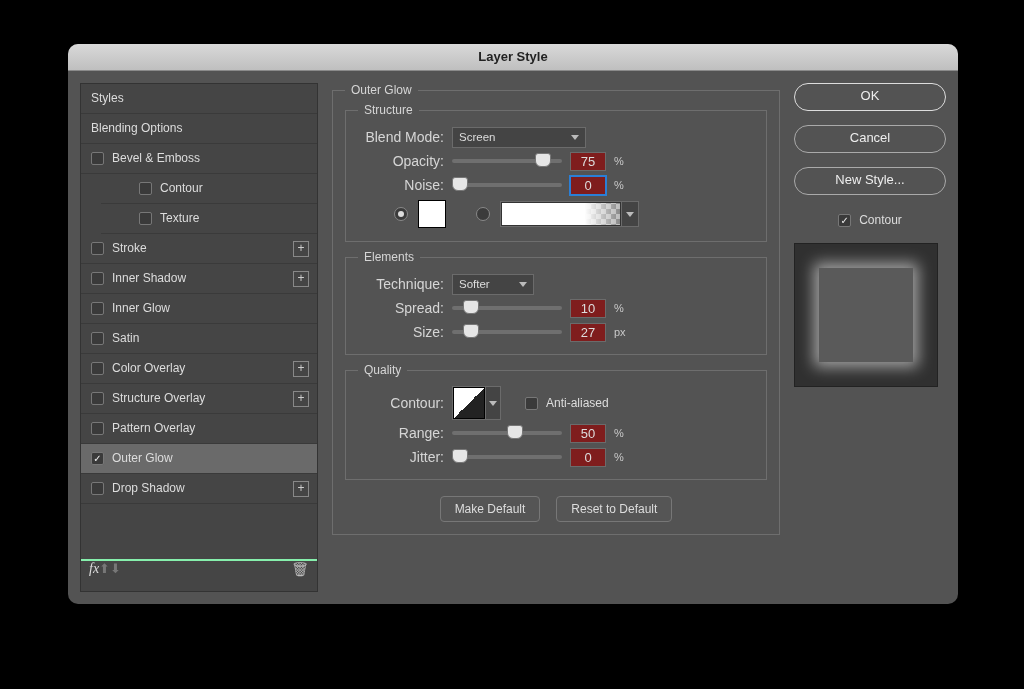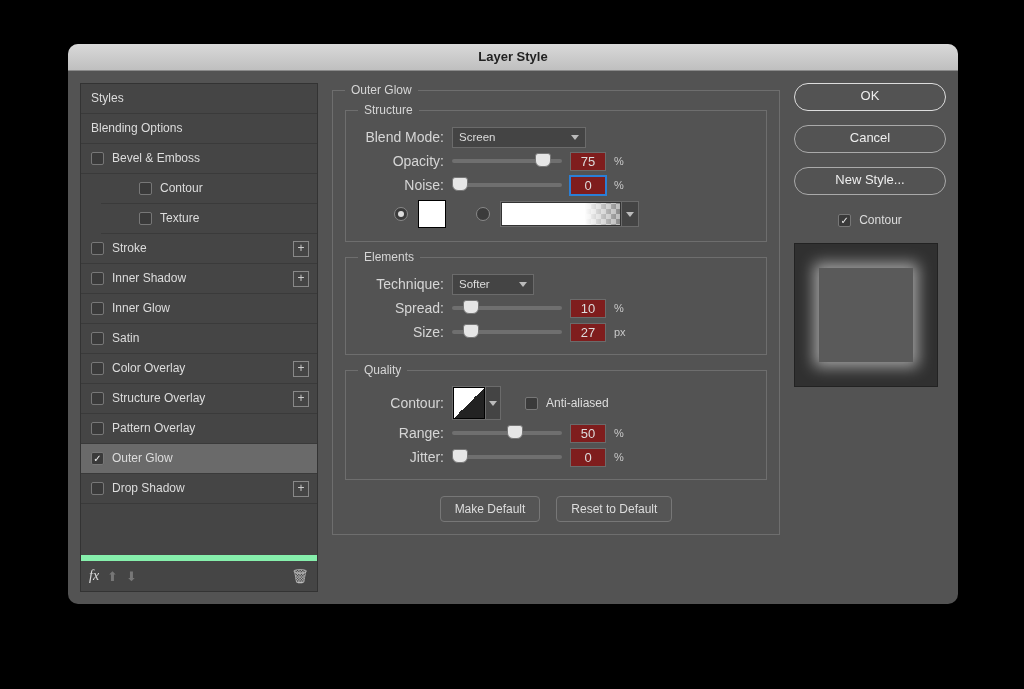--- a/index.html
+++ b/index.html
@@ -88,24 +88,22 @@
     border: 1px solid #888;
     color: #ccc;
     font-size: 12px;
     line-height: 13px;
     text-align: center;
   }
   .sb-footer {
     margin-top: auto;
     height: 30px;
     display: flex;
-    align-items: center;
     padding: 0 8px;
-    gap: 8px;
-    border-top: 6px solid #86efac;
+    border-top: 2px solid #86efac;
   }
   .sb-footer .fx { font-style: italic; font-family: serif; font-size: 14px; }
   .sb-footer .arrow { color: #777; font-size: 13px; }
   .sb-footer .trash { margin-left: auto; color: #bbb; font-size: 14px; cursor: pointer; }
 
   
   .main {
     flex: 1;
     position: relative;
   }

